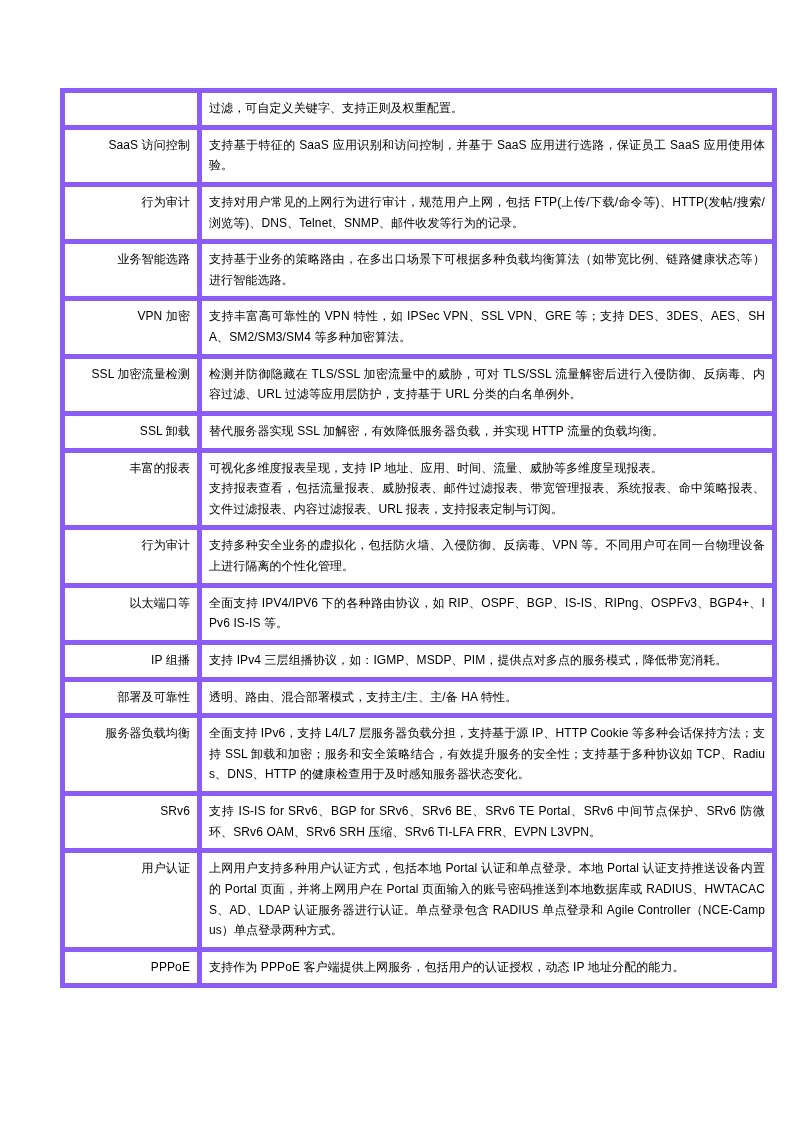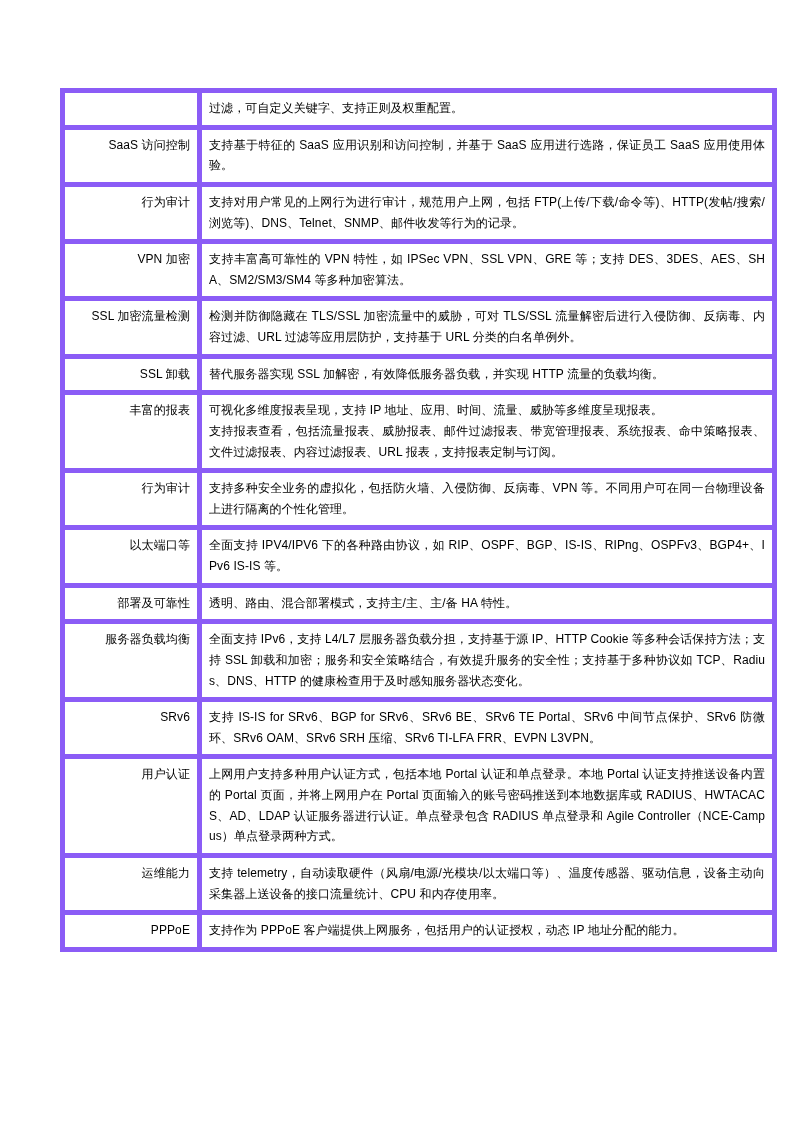--- a/index.html
+++ b/index.html
@@ -75,20 +75,26 @@
           <p>支持基于特征的 SaaS 应用识别和访问控制，并基于 SaaS 应用进行选路，保证员工 SaaS 应用使用体验。</p>
         </td>
       </tr>
       <tr>
         <td class="feature-cell">行为审计</td>
         <td class="desc-cell">
           <p>支持对用户常见的上网行为进行审计，规范用户上网，包括 FTP(上传/下载/命令等)、HTTP(发帖/搜索/浏览等)、DNS、Telnet、SNMP、邮件收发等行为的记录。</p>
         </td>
       </tr>
       <tr>
+        <td class="feature-cell">业务智能选路</td>
+        <td class="desc-cell">
+          <p>支持基于业务的策略路由，在多出口场景下可根据多种负载均衡算法（如带宽比例、链路健康状态等）进行智能选路。</p>
+        </td>
+      </tr>
+      <tr>
         <td class="feature-cell">VPN 加密</td>
         <td class="desc-cell">
           <p>支持丰富高可靠性的 VPN 特性，如 IPSec VPN、SSL VPN、GRE 等；支持 DES、3DES、AES、SHA、SM2/SM3/SM4 等多种加密算法。</p>
         </td>
       </tr>
       <tr>
         <td class="feature-cell">SSL 加密流量检测</td>
         <td class="desc-cell">
           <p>检测并防御隐藏在 TLS/SSL 加密流量中的威胁，可对 TLS/SSL 流量解密后进行入侵防御、反病毒、内容过滤、URL 过滤等应用层防护，支持基于 URL 分类的白名单例外。</p>
         </td>
@@ -112,20 +118,26 @@
           <p>支持多种安全业务的虚拟化，包括防火墙、入侵防御、反病毒、VPN 等。不同用户可在同一台物理设备上进行隔离的个性化管理。</p>
         </td>
       </tr>
       <tr>
         <td class="feature-cell">以太端口等</td>
         <td class="desc-cell">
           <p>全面支持 IPV4/IPV6 下的各种路由协议，如 RIP、OSPF、BGP、IS-IS、RIPng、OSPFv3、BGP4+、IPv6 IS-IS 等。</p>
         </td>
       </tr>
       <tr>
+        <td class="feature-cell">IP 组播</td>
+        <td class="desc-cell">
+          <p>支持 IPv4 三层组播协议，如：IGMP、MSDP、PIM，提供点对多点的服务模式，降低带宽消耗。</p>
+        </td>
+      </tr>
+      <tr>
         <td class="feature-cell">部署及可靠性</td>
         <td class="desc-cell">
           <p>透明、路由、混合部署模式，支持主/主、主/备 HA 特性。</p>
         </td>
       </tr>
       <tr>
         <td class="feature-cell">服务器负载均衡</td>
         <td class="desc-cell">
           <p>全面支持 IPv6，支持 L4/L7 层服务器负载分担，支持基于源 IP、HTTP Cookie 等多种会话保持方法；支持 SSL 卸载和加密；服务和安全策略结合，有效提升服务的安全性；支持基于多种协议如 TCP、Radius、DNS、HTTP 的健康检查用于及时感知服务器状态变化。</p>
         </td>
@@ -136,26 +148,20 @@
           <p>支持 IS-IS for SRv6、BGP for SRv6、SRv6 BE、SRv6 TE Portal、SRv6 中间节点保护、SRv6 防微环、SRv6 OAM、SRv6 SRH 压缩、SRv6 TI-LFA FRR、EVPN L3VPN。</p>
         </td>
       </tr>
       <tr>
         <td class="feature-cell">用户认证</td>
         <td class="desc-cell">
           <p>上网用户支持多种用户认证方式，包括本地 Portal 认证和单点登录。本地 Portal 认证支持推送设备内置的 Portal 页面，并将上网用户在 Portal 页面输入的账号密码推送到本地数据库或 RADIUS、HWTACACS、AD、LDAP 认证服务器进行认证。单点登录包含 RADIUS 单点登录和 Agile Controller（NCE-Campus）单点登录两种方式。</p>
         </td>
       </tr>
       <tr>
-        <td class="feature-cell">运维能力</td>
-        <td class="desc-cell">
-          <p>支持 telemetry，自动读取硬件（风扇/电源/光模块/以太端口等）、温度传感器、驱动信息，设备主动向采集器上送设备的接口流量统计、CPU 和内存使用率。</p>
-        </td>
-      </tr>
-      <tr>
         <td class="feature-cell">PPPoE</td>
         <td class="desc-cell">
           <p>支持作为 PPPoE 客户端提供上网服务，包括用户的认证授权，动态 IP 地址分配的能力。</p>
         </td>
       </tr>
     </tbody>
   </table>
 </div>
 
 </body></html>

